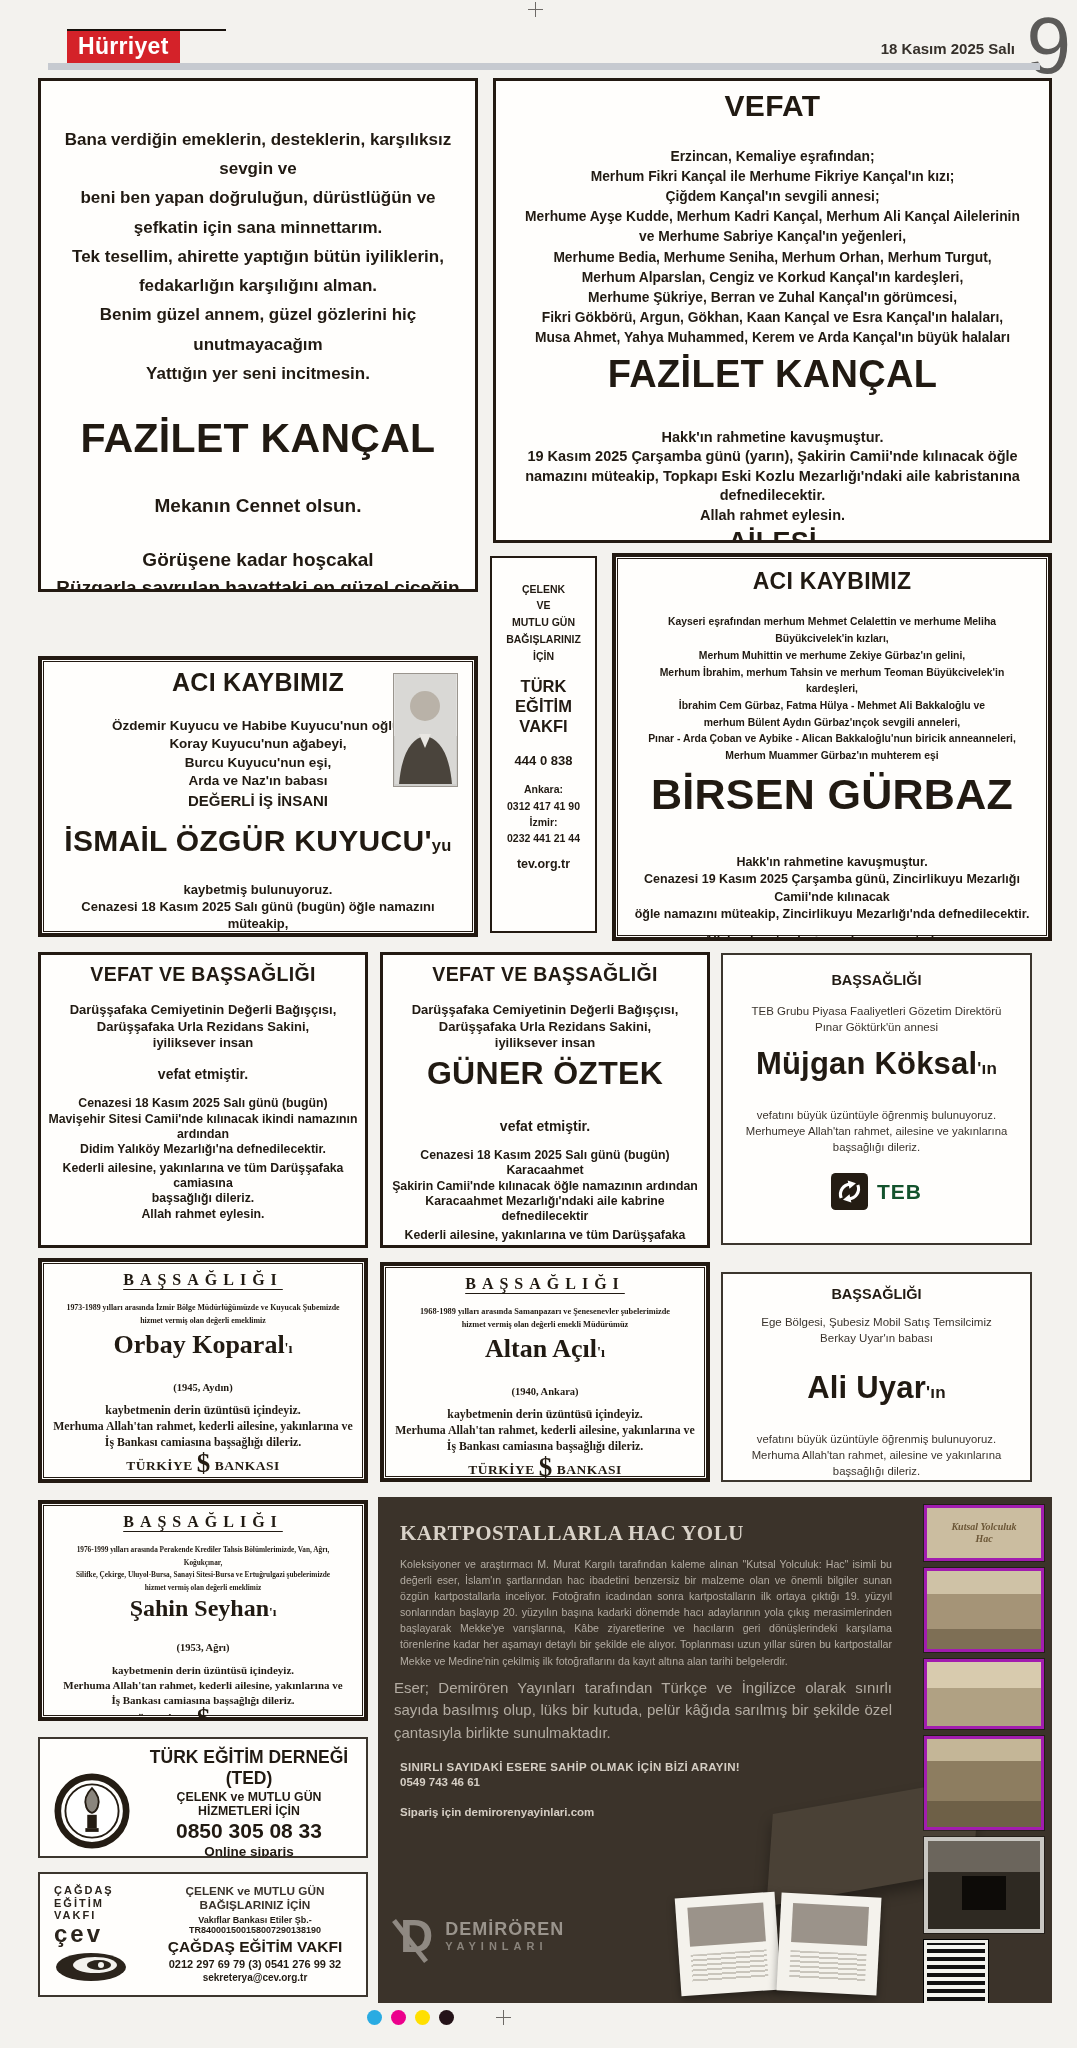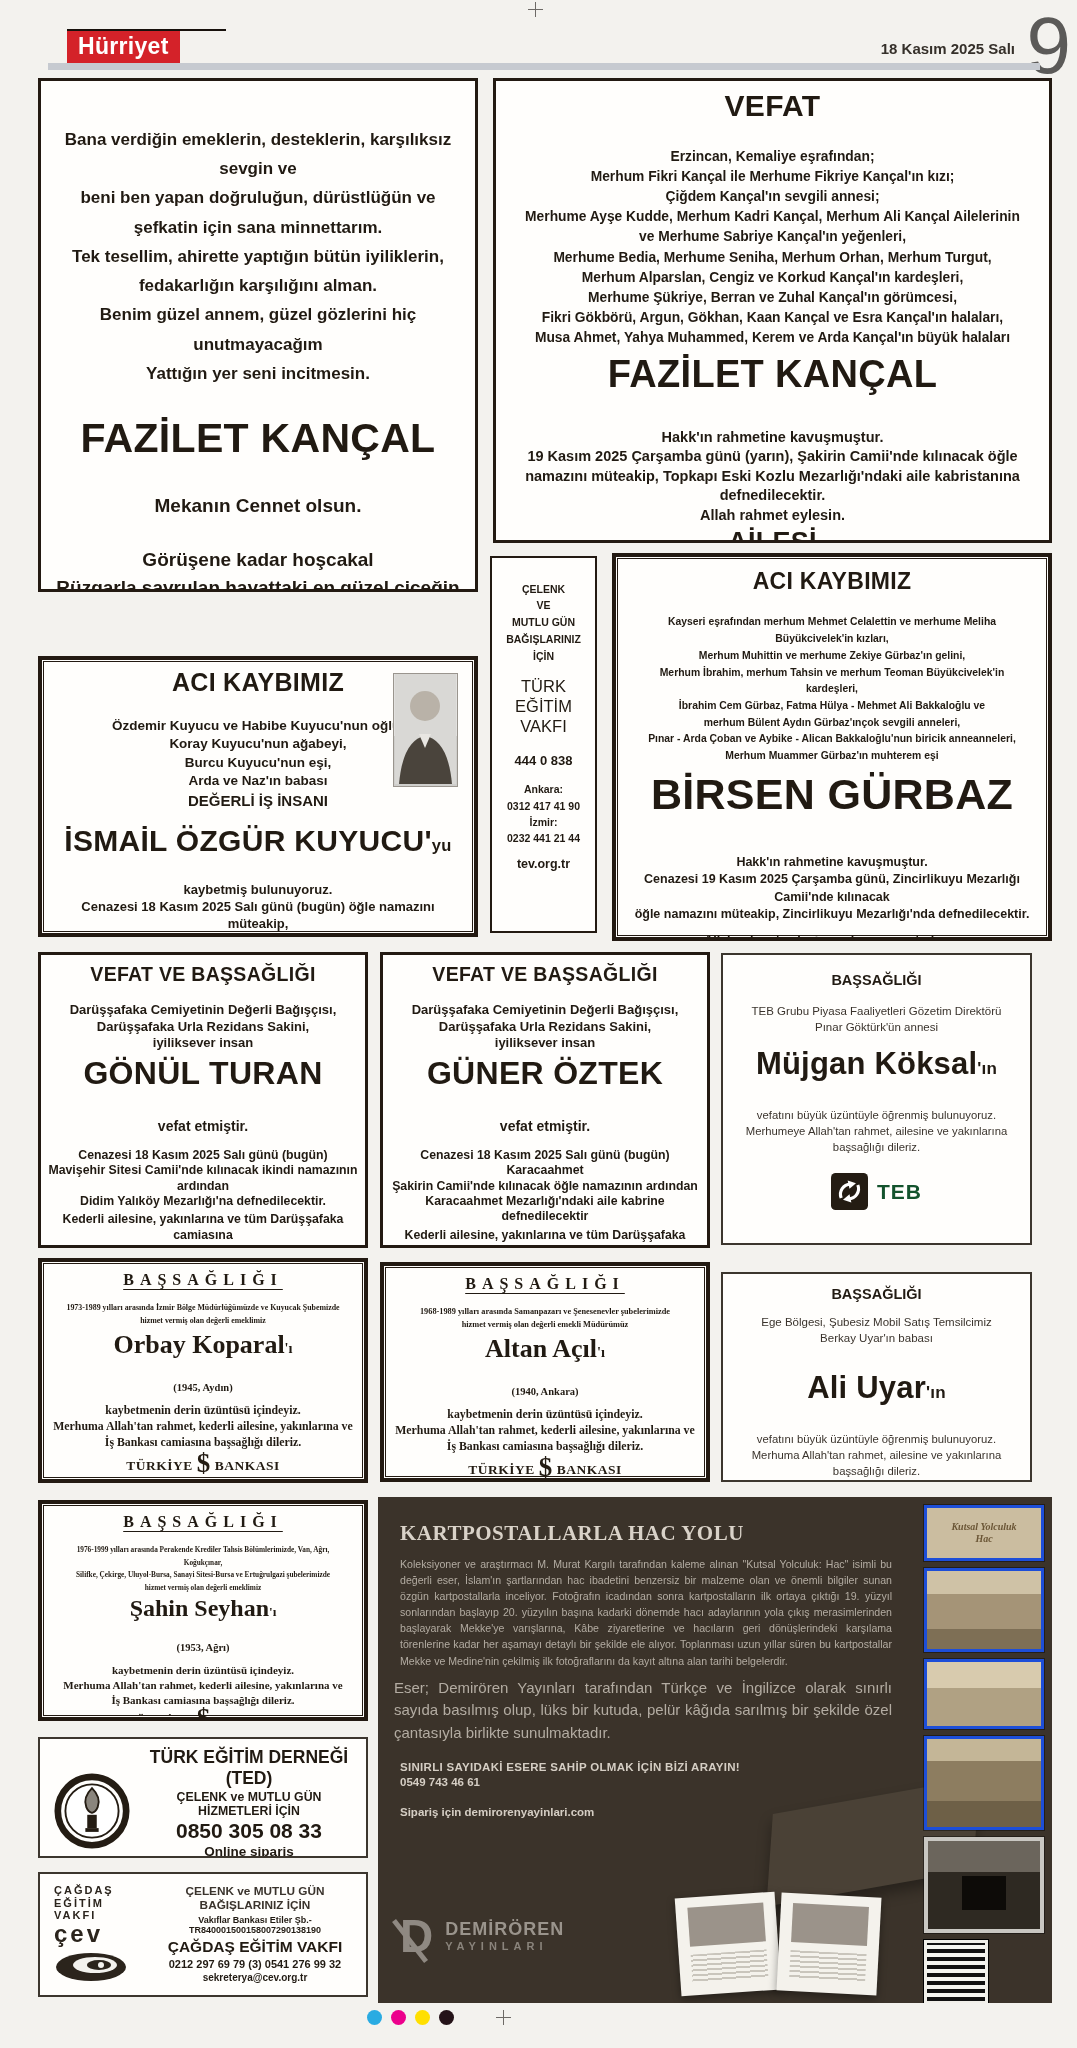--- a/index.html
+++ b/index.html
@@ -67,21 +67,21 @@
   .b3-body{margin:4px 10px 0;font-size:13.5px;font-weight:600;line-height:1.35;}
   .b3-sub{margin-top:2px;font-size:15px;font-weight:800;}
   .b3-name{margin-top:2px;font-size:30px;}
   .sfx{font-size:55%;font-weight:700;}
   .b3-after{margin:3px 8px 0;font-size:13px;font-weight:600;line-height:1.3;}
   .portrait{position:absolute;right:16px;top:13px;width:63px;height:112px;border:1px solid #9a958e;
             background:linear-gradient(#e2e1df 0 55%,#cfcecb 55% 100%);}
 
   .tev-inner{padding:12px 4px;font-weight:600;}
   .tev-appeal{font-size:10.5px;line-height:1.6;}
-  .tev-name{margin-top:13px;font-size:16.5px;font-weight:400;line-height:1.2;}
+  .tev-name{margin-top:13px;font-size:16.5px;font-weight:700;line-height:1.2;}
   .tev-phone{margin-top:13px;font-size:13px;font-weight:700;}
   .tev-contacts{margin-top:5px;font-size:10.5px;line-height:1.55;}
   .tev-web{margin-top:8px;font-size:12.5px;font-weight:700;}
 
   .b5-title{margin-top:12px;font-size:23px;}
   .b5-body{margin:9px 4px 0;font-size:11.3px;font-weight:600;line-height:1.48;}
   .b5-name{margin-top:7px;font-size:43px;}
   .b5-after{margin:7px 6px 0;font-size:12.5px;font-weight:600;line-height:1.4;}
   .b5-note{margin-top:9px;font-size:12.5px;font-weight:700;}
 
@@ -130,21 +130,21 @@
 
   
   .hac-title{margin:24px 0 10px 22px;font-family:"Liberation Serif",serif;font-size:21px;
              font-weight:700;color:#d9d2c8;letter-spacing:.5px;}
   .hac-body{margin:0 160px 0 22px;font-size:10.6px;line-height:1.52;text-align:justify;color:#b3aca2;}
   .hac-body2{margin:8px 160px 0 16px;font-size:15px;line-height:1.52;text-align:justify;color:#b3aca2;}
   .hac-call{margin:16px 0 0 22px;font-size:11.5px;font-weight:800;color:#d5cec4;letter-spacing:.3px;}
   .hac-phone{margin:3px 0 0 22px;font-size:11.5px;font-weight:800;color:#d5cec4;}
   .hac-order{margin:18px 0 0 22px;font-size:11.5px;font-weight:800;color:#d5cec4;}
   .hac-strip{position:absolute;right:8px;top:8px;width:120px;display:flex;flex-direction:column;gap:7px;}
-  .pc{border:3px solid #1d4ed8;outline:1px solid #00000066;box-sizing:border-box;}
+  .pc{border:3px solid #a21caf;outline:1px solid #00000066;box-sizing:border-box;}
   .pc-label{height:56px;background:#cbbda0;display:flex;align-items:center;justify-content:center;
             font-family:"Liberation Serif",serif;font-style:italic;font-weight:700;font-size:10px;
             color:#6b5636;text-align:center;line-height:1.2;}
   .pc1{height:84px;background:linear-gradient(180deg,#cfc2a6 0 30%,#a59477 30% 75%,#7e6f55 75% 100%);}
   .pc2{height:70px;background:linear-gradient(180deg,#d8cbae 0 40%,#b0a183 40% 100%);}
   .pc3{height:94px;background:linear-gradient(180deg,#c4b697 0 25%,#8d7d60 25% 70%,#6e6047 70% 100%);}
   .pc-frame{height:88px;border:4px solid #c9c7c2;outline:1px solid #00000066;
             background:linear-gradient(180deg,#6b655c 0 35%,#2e2922 35% 100%);position:relative;}
   .pc-frame::after{content:"";position:absolute;left:30%;top:40%;width:40%;height:38%;background:#0d0b08;}
   .qr{width:58px;height:58px;background:
@@ -281,21 +281,20 @@
 öğle namazını müteakip, Zincirlikuyu Mezarlığı'nda defnedilecektir.</p>
     <p class="b5-note">Allah rahmet eylesin, mekanı cennet olsun.</p>
 
   </section>
 
   <section class="box" id="b-turan">
     <h2 class="t-big b6-title">VEFAT VE BAŞSAĞLIĞI</h2>
     <p class="b6-intro pre">Darüşşafaka Cemiyetinin Değerli Bağışçısı,
 Darüşşafaka Urla Rezidans Sakini,
 iyiliksever insan</p>
-    <h2 class="t-big b6-name">GÖNÜL TURAN</h2>
     <p class="b6-vefat">vefat etmiştir.</p>
     <p class="b6-after pre">Cenazesi 18 Kasım 2025 Salı günü (bugün)
 Mavişehir Sitesi Camii'nde kılınacak ikindi namazının ardından
 Didim Yalıköy Mezarlığı'na defnedilecektir.</p>
     <p class="b6-after pre">Kederli ailesine, yakınlarına ve tüm Darüşşafaka camiasına
 başsağlığı dileriz.
 Allah rahmet eylesin.</p>
 
   </section>
 

